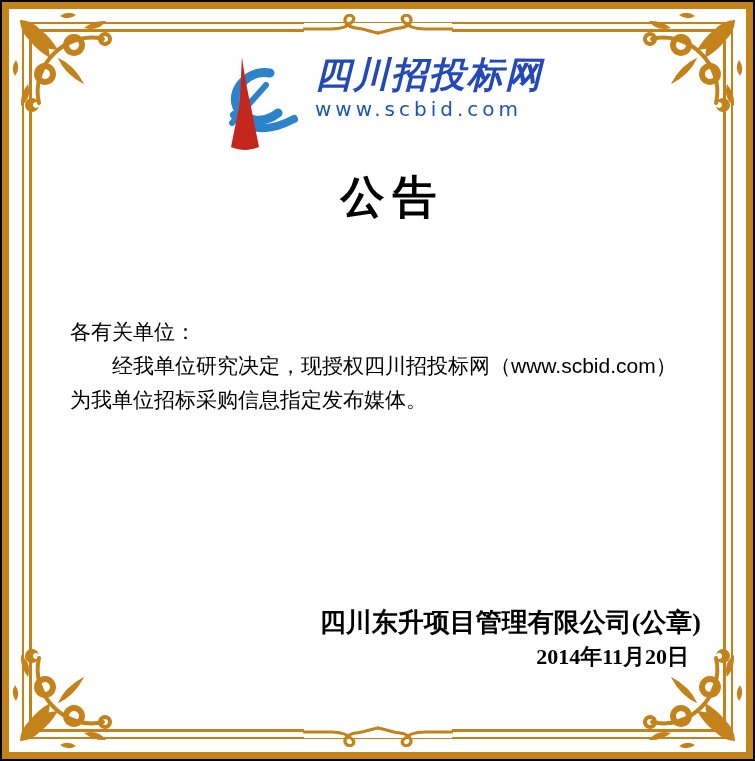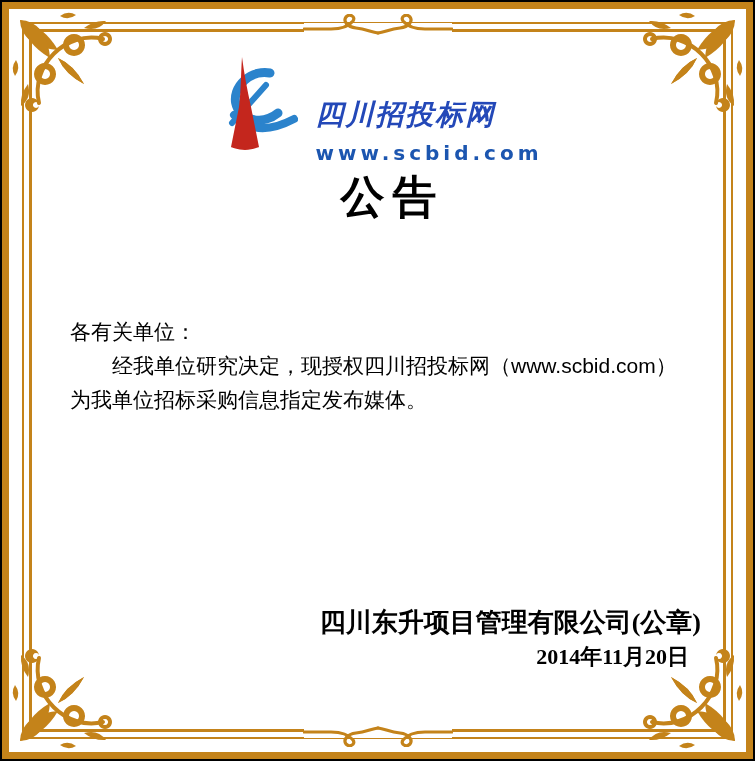--- a/index.html
+++ b/index.html
@@ -25,25 +25,25 @@
   .corner.br{bottom:6px;right:6px;transform:scale(-1,-1);}
   .scroll{position:absolute;left:50%;width:150px;height:30px;}
   .scroll.top{top:12px;transform:translateX(-50%);}
   .scroll.bottom{bottom:12px;transform:translateX(-50%) scaleY(-1);}
   
   .logo-row{position:absolute;top:55px;left:0;right:0;display:flex;justify-content:center;align-items:flex-start;gap:17px;}
   .logo-icon{width:86px;height:94px;flex:0 0 auto;}
   .logo-text{display:flex;flex-direction:column;align-items:flex-start;}
   .site-name{
     font-family:"Liberation Serif",serif;font-style:italic;font-weight:bold;
-    font-size:28px;line-height:1;color:var(--blue-name);letter-spacing:2px;white-space:nowrap;margin-top:44px;
+    font-size:36px;line-height:1;color:var(--blue-name);letter-spacing:2px;white-space:nowrap;
   }
   .site-url{
-    font-family:"DejaVu Sans",sans-serif;font-weight:bold;font-size:20px;
-    letter-spacing:4px;color:var(--blue-url);margin-top:12px;white-space:nowrap;
+    font-family:"DejaVu Sans",sans-serif;font-weight:normal;font-size:20px;
+    letter-spacing:4px;color:var(--blue-url);margin-top:4px;white-space:nowrap;
   }
   .tagline{font-size:17px;letter-spacing:1.5px;color:var(--red-tag);margin-top:4px;white-space:nowrap;}
   
   .title{
     position:absolute;top:166px;left:0;right:0;text-align:center;
     font-size:44px;font-weight:bold;letter-spacing:8px;text-indent:8px;padding-left:22px;
   }
   .body-text{position:absolute;top:313px;left:68px;right:44px;font-size:21px;line-height:34px;}
   .body-text .indent{text-indent:2em;}
   .signature{

